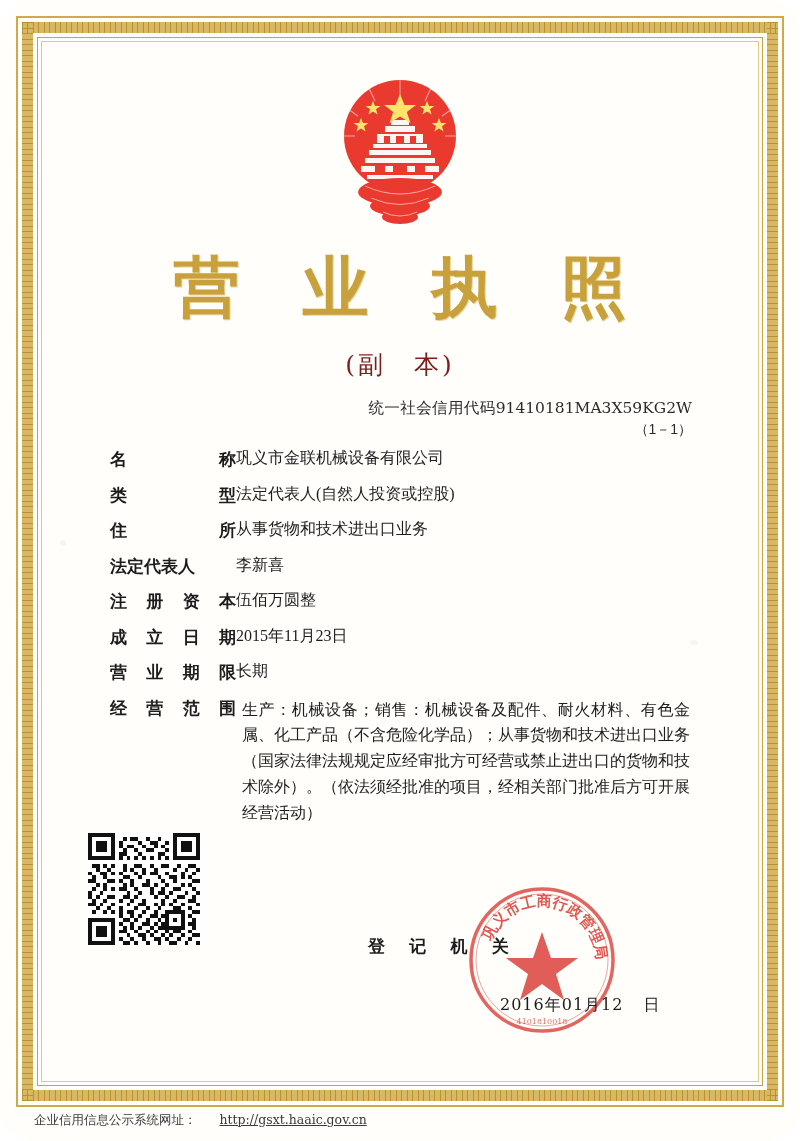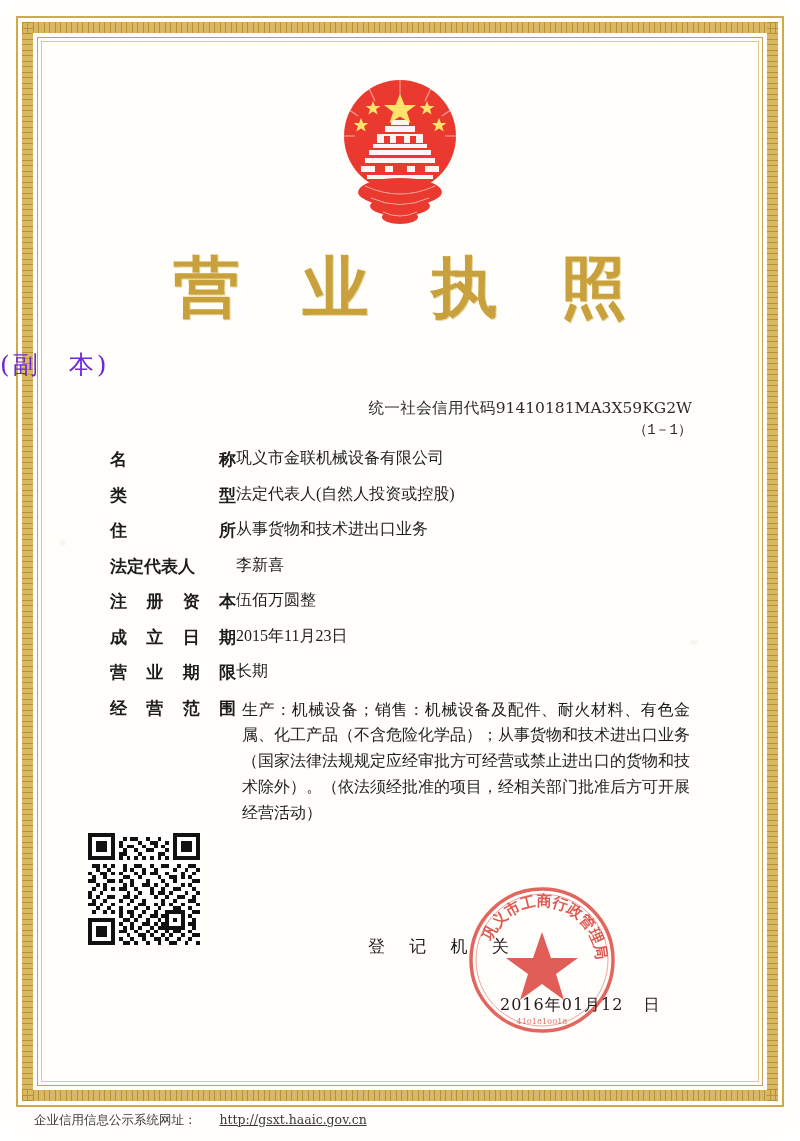--- a/index.html
+++ b/index.html
@@ -96,23 +96,24 @@
     font-weight: bold;
     letter-spacing: 20px;
     color: #c8a13c;
     text-shadow: 1px 1px 0 #e8d49a;
     padding-left: 20px;
   }
   .subtitle {
     position: absolute;
     top: 348px;
     left: 0; right: 0;
+    text-align: center;
     font-family: "DejaVu Serif", serif;
     font-size: 25px;
-    color: #6d28d9;
+    color: #7f1d1d;
     letter-spacing: 3px;
   }
 
   
   .credit-line {
     position: absolute;
     top: 398px;
     right: 108px;
     font-size: 15.5px;
     color: #2b2b2b;
@@ -122,21 +123,21 @@
   .credit-line .code {
     font-family: "DejaVu Serif", serif;
     letter-spacing: 0;
   }
   .page-idx {
     position: absolute;
     top: 421px;
     right: 108px;
     font-size: 14px;
     color: #2b2b2b;
-    font-family: Liberation Mono, monospace;
+    font-family: Liberation Sans, sans-serif;
   }
 
   
   .fields {
     position: absolute;
     top: 448px;
     left: 110px;
     width: 580px;
   }
   .field-row {
@@ -174,21 +175,21 @@
     width: 112px;
     height: 112px;
   }
 
   
   .registry {
     position: absolute;
     left: 368px;
     top: 935px;
     font-size: 17px;
-    font-weight: normal;
+    font-weight: bold;
     color: #1c1c1c;
     letter-spacing: 10px;
   }
   .date-line {
     position: absolute;
     left: 500px;
     top: 995px;
     font-size: 16px;
     color: #1c1c1c;
     letter-spacing: 1px;

